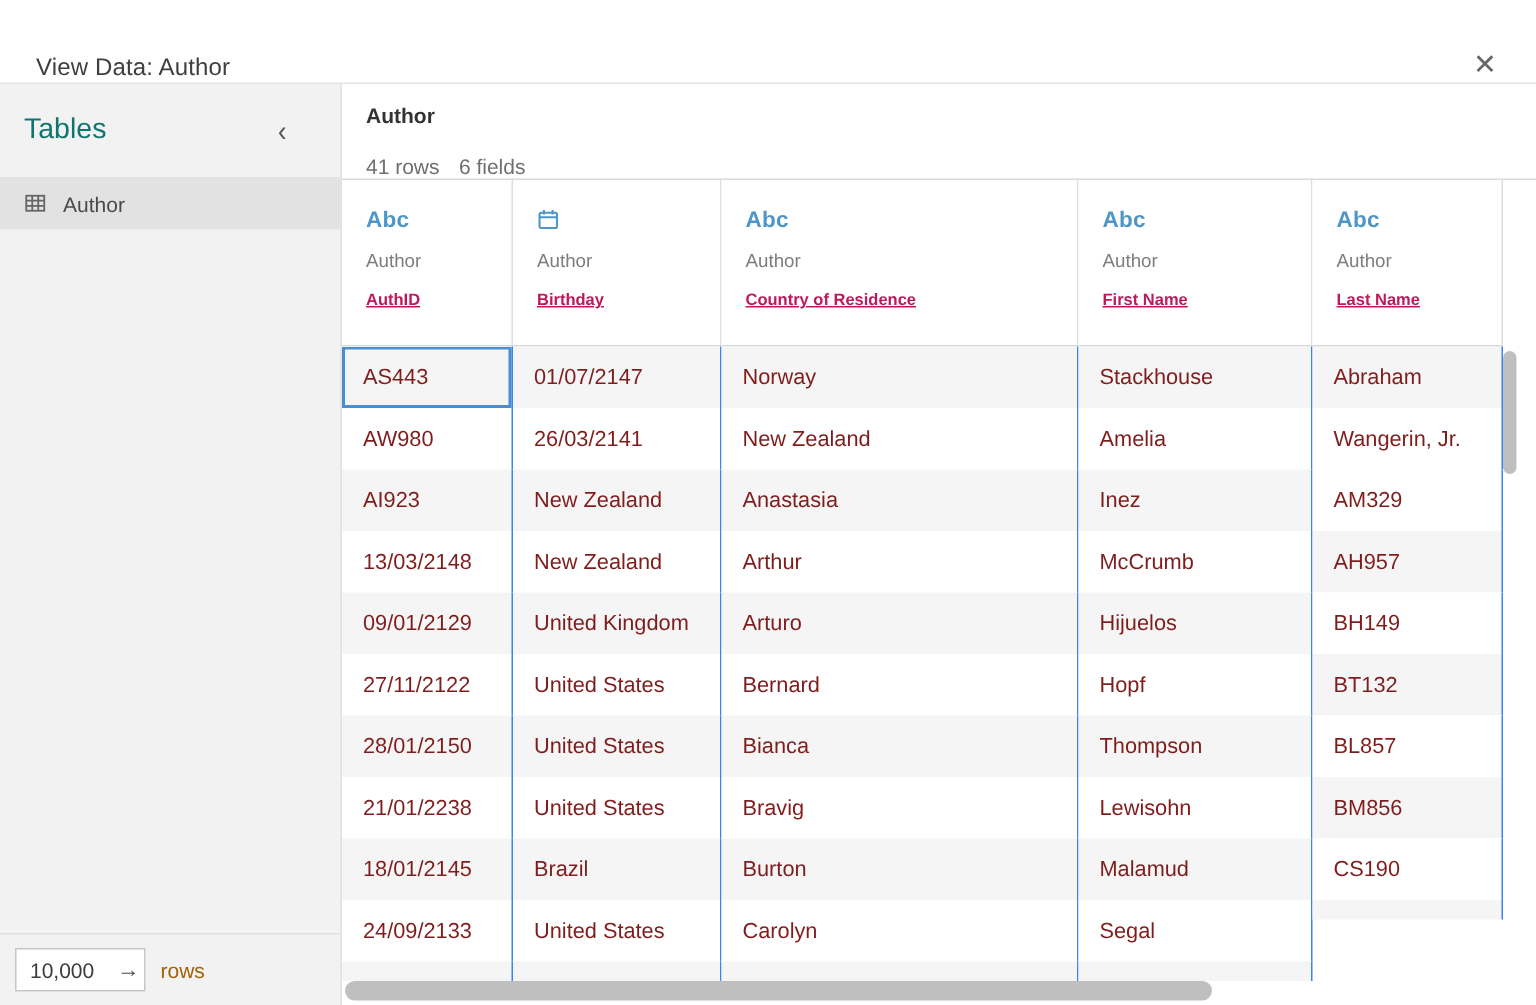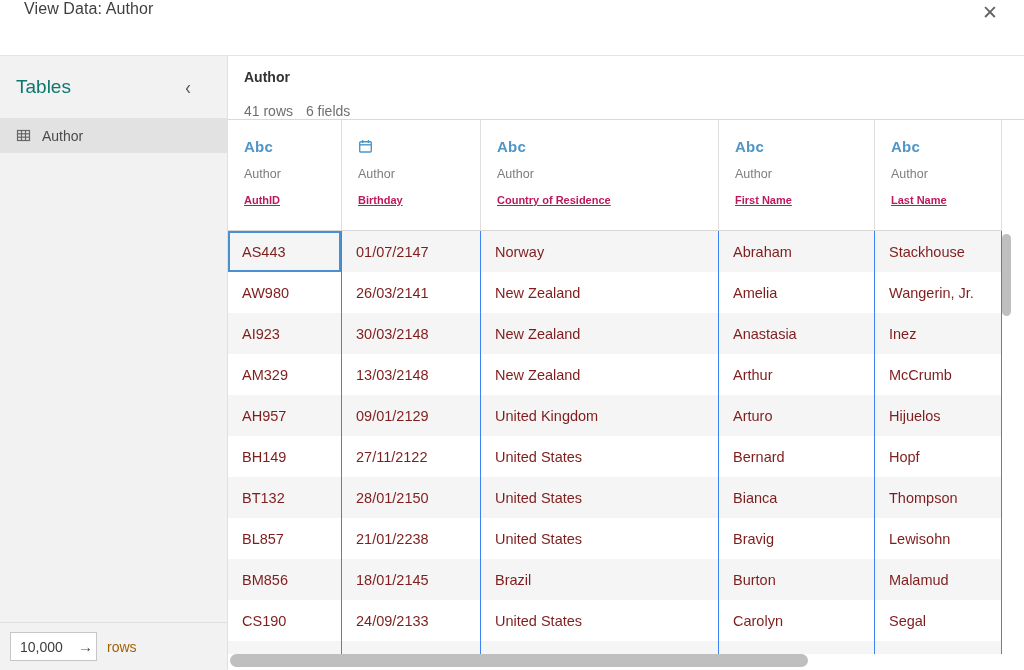--- a/index.html
+++ b/index.html
@@ -6,21 +6,21 @@
   html,body { width:1024px; height:670px; }
   body {
     font-family:"Liberation Sans", sans-serif;
     background:#ffffff; color:#3c3c3c; overflow:hidden;
     -webkit-font-smoothing:antialiased;
   }
   .window { width:1024px; height:670px; display:flex; flex-direction:column; background:#fff; }
 
   
   .titlebar {
-    flex:0 0 56px; display:flex; align-items:flex-start; justify-content:space-between;
+    flex:0 0 56px; display:flex; align-items:flex-end; justify-content:space-between;
     padding:0 22px 0 24px; border-bottom:1px solid #e4e4e4; background:#fff;
   }
   .titlebar .title { font-size:16px; color:#3f3f3f; letter-spacing:.1px; }
   .close-btn {
     width:24px; height:24px; display:flex; align-items:center; justify-content:center;
     font-size:19px; color:#666; cursor:pointer; line-height:1;
   }
 
   
   .body { flex:1; display:flex; min-height:0; }
@@ -185,29 +185,28 @@
             <div class="hcell">
               <div class="type-icon">
                 <span class="abc-glyph" style="color:#4f96c8">Abc</span>
               </div>
               <div class="tname">Author</div>
               <div class="fname">Last Name</div>
             </div>
             <div class="cell stripe sel">AS443</div>
             <div class="cell stripe">01/07/2147</div>
             <div class="cell stripe">Norway</div>
+            <div class="cell stripe">Stackhouse</div>
             <div class="cell stripe">Abraham</div>
-            <div class="cell stripe">Stackhouse</div>
             <div class="cell">AW980</div>
             <div class="cell">26/03/2141</div>
             <div class="cell">New Zealand</div>
             <div class="cell">Amelia</div>
             <div class="cell">Wangerin, Jr.</div>
             <div class="cell stripe">AI923</div>
-            <div class="cell stripe">30/03/2148</div>
             <div class="cell stripe">New Zealand</div>
             <div class="cell stripe">Anastasia</div>
             <div class="cell stripe">Inez</div>
             <div class="cell">AM329</div>
             <div class="cell">13/03/2148</div>
             <div class="cell">New Zealand</div>
             <div class="cell">Arthur</div>
             <div class="cell">McCrumb</div>
             <div class="cell stripe">AH957</div>
             <div class="cell stripe">09/01/2129</div>

